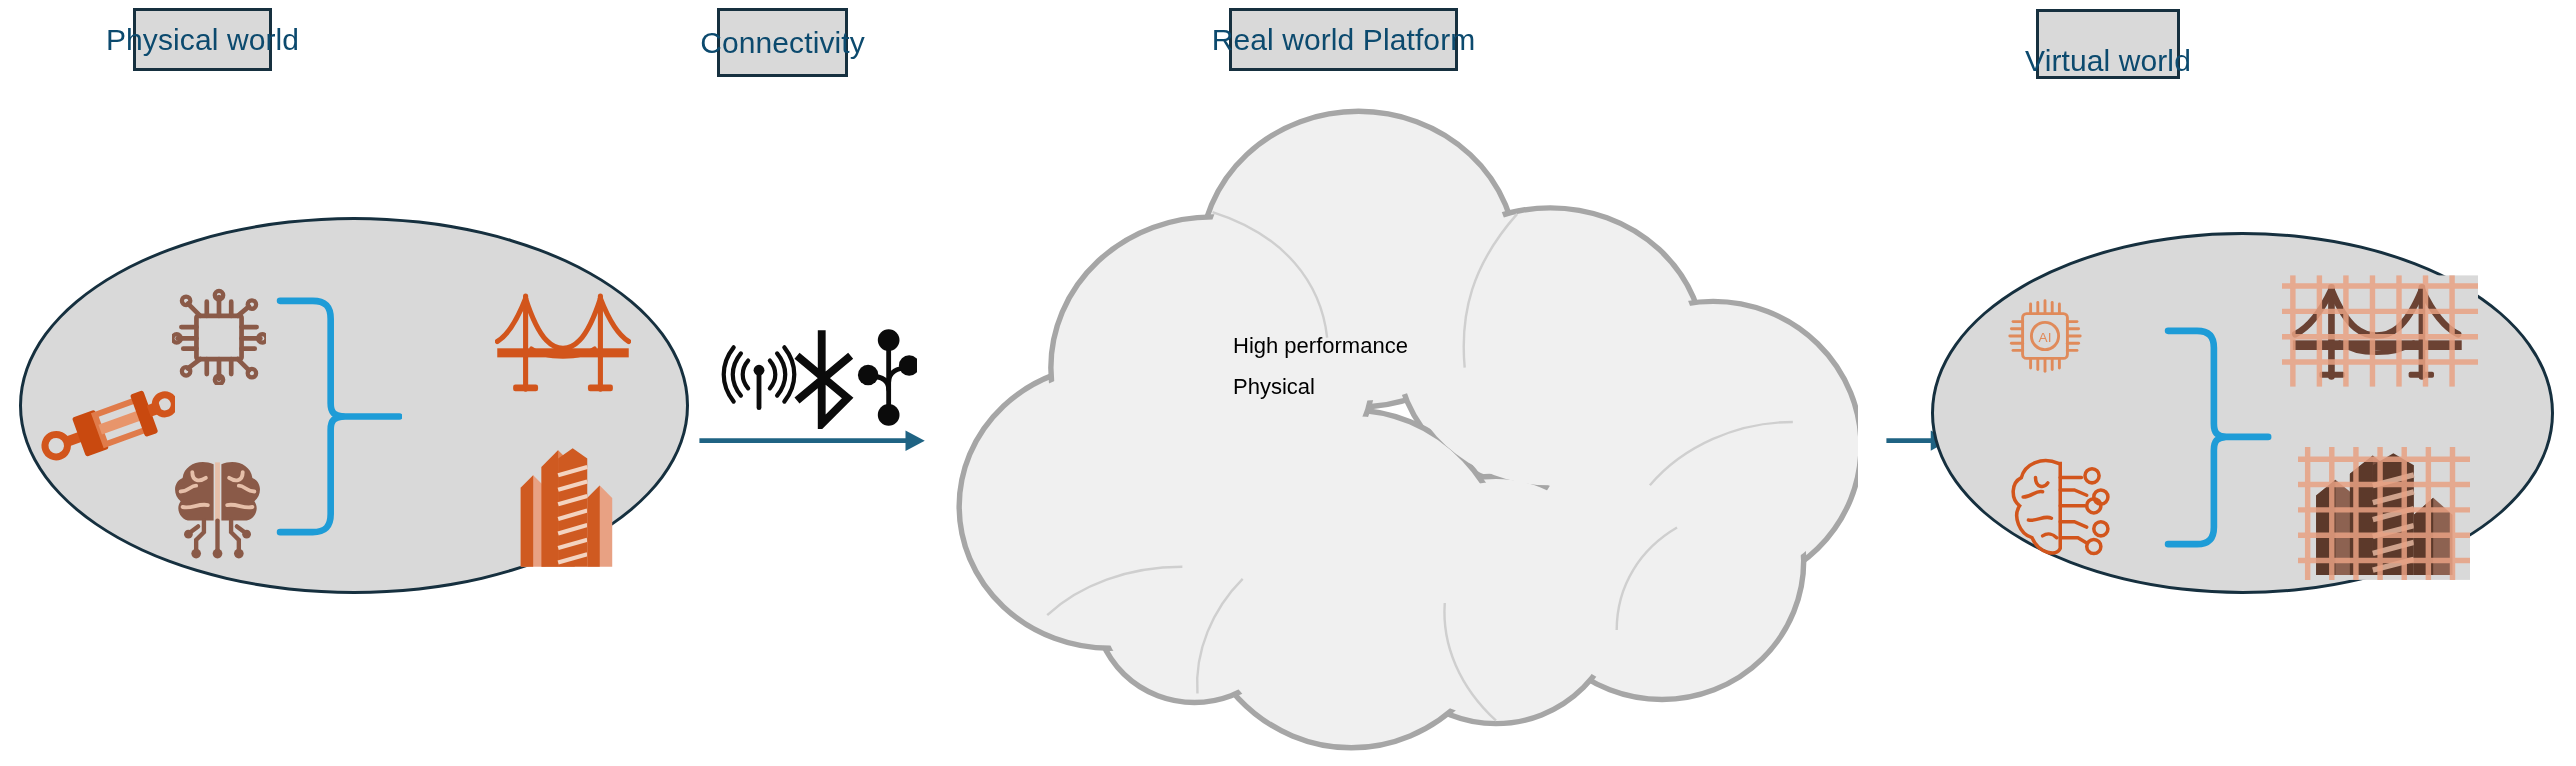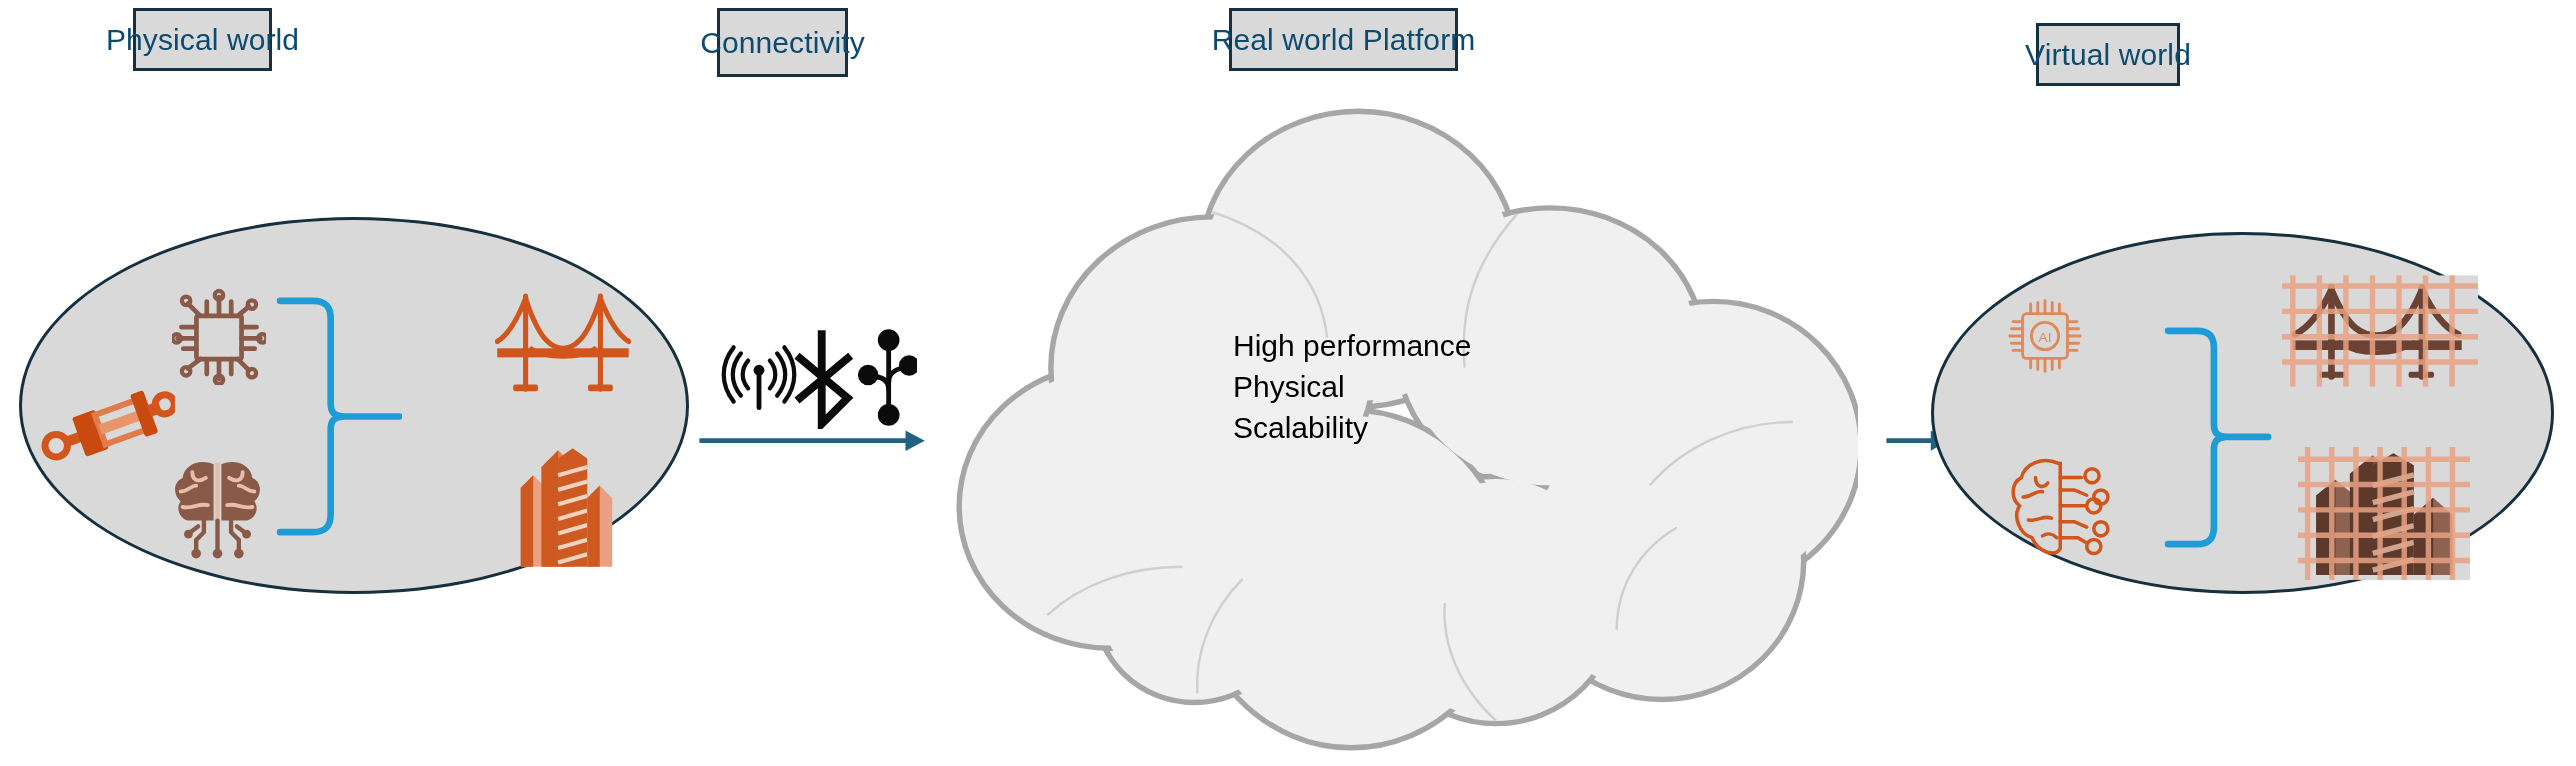--- a/index.html
+++ b/index.html
@@ -53,21 +53,21 @@
     height: 676px;
   }
   .cloud-wrap svg { display: block; width: 100%; height: 100%; }
 
   .cloud-text {
     position: absolute;
     left: 1233px;
     top: 325px;
     width: 422px;
     color: #000000;
-    font-size: 30px;
+    font-size: 22px;
     line-height: 41px;
     white-space: nowrap;
   }
   .cloud-text div { height: 41px; }
 
   
   .arrow-svg { position: absolute; }
 
   
   .icon { position: absolute; }
@@ -95,21 +95,21 @@
   </div>
 
   <div class="hdr-box" style="left:717px; top:8.4px; width:131px; height:69px;text-align:right;">
     <span>Connectivity</span>
   </div>
 
   <div class="hdr-box" style="left:1229px; top:8.4px; width:229px; height:63px;">
     <span>Real world Platform</span>
   </div>
 
-  <div class="hdr-box" style="left:2036px; top:23px; width:144px; height:63px;">
+  <div class="hdr-box" style="left:2036px; top:9px; width:144px; height:70px;align-items:flex-end;">
     <span>Virtual world</span>
   </div>
 
   <div class="ellipse" style="left:19.3px; top:217px; width:670px; height:377px;"></div>
 
   <div class="icon" style="left:172px; top:288px; width:94px; height:97px;">
     <svg viewBox="0 0 100 100" xmlns="http://www.w3.org/2000/svg">
       <g fill="none" stroke="#8a5a48" stroke-width="5" stroke-linecap="round">
         <rect x="26" y="28" width="48" height="46" rx="2" fill="#d9d9d9"></rect>
 
@@ -333,21 +333,20 @@
         <path d="M445 1010 C440 940 470 870 520 820"></path>
         <path d="M940 1055 C880 1000 850 930 855 860"></path>
         <path d="M1140 905 C1140 830 1180 770 1240 735"></path>
       </g>
     </svg>
   </div>
 
   <div class="cloud-text">
     <div>High performance</div>
     <div>Physical</div>
-    <div>Scalability</div>
   </div>
 
   <div class="arrow-svg" style="left:1884px; top:422px; width:66px; height:37px;">
     <svg viewBox="0 0 110 62" xmlns="http://www.w3.org/2000/svg">
       <line x1="4" y1="31" x2="82" y2="31" stroke="#1f6383" stroke-width="8"></line>
       <polygon points="78,14 108,31 78,48" fill="#1f6383"></polygon>
     </svg>
   </div>
 
   <div class="ellipse" style="left:1931px; top:232px; width:623px; height:362px;"></div>

